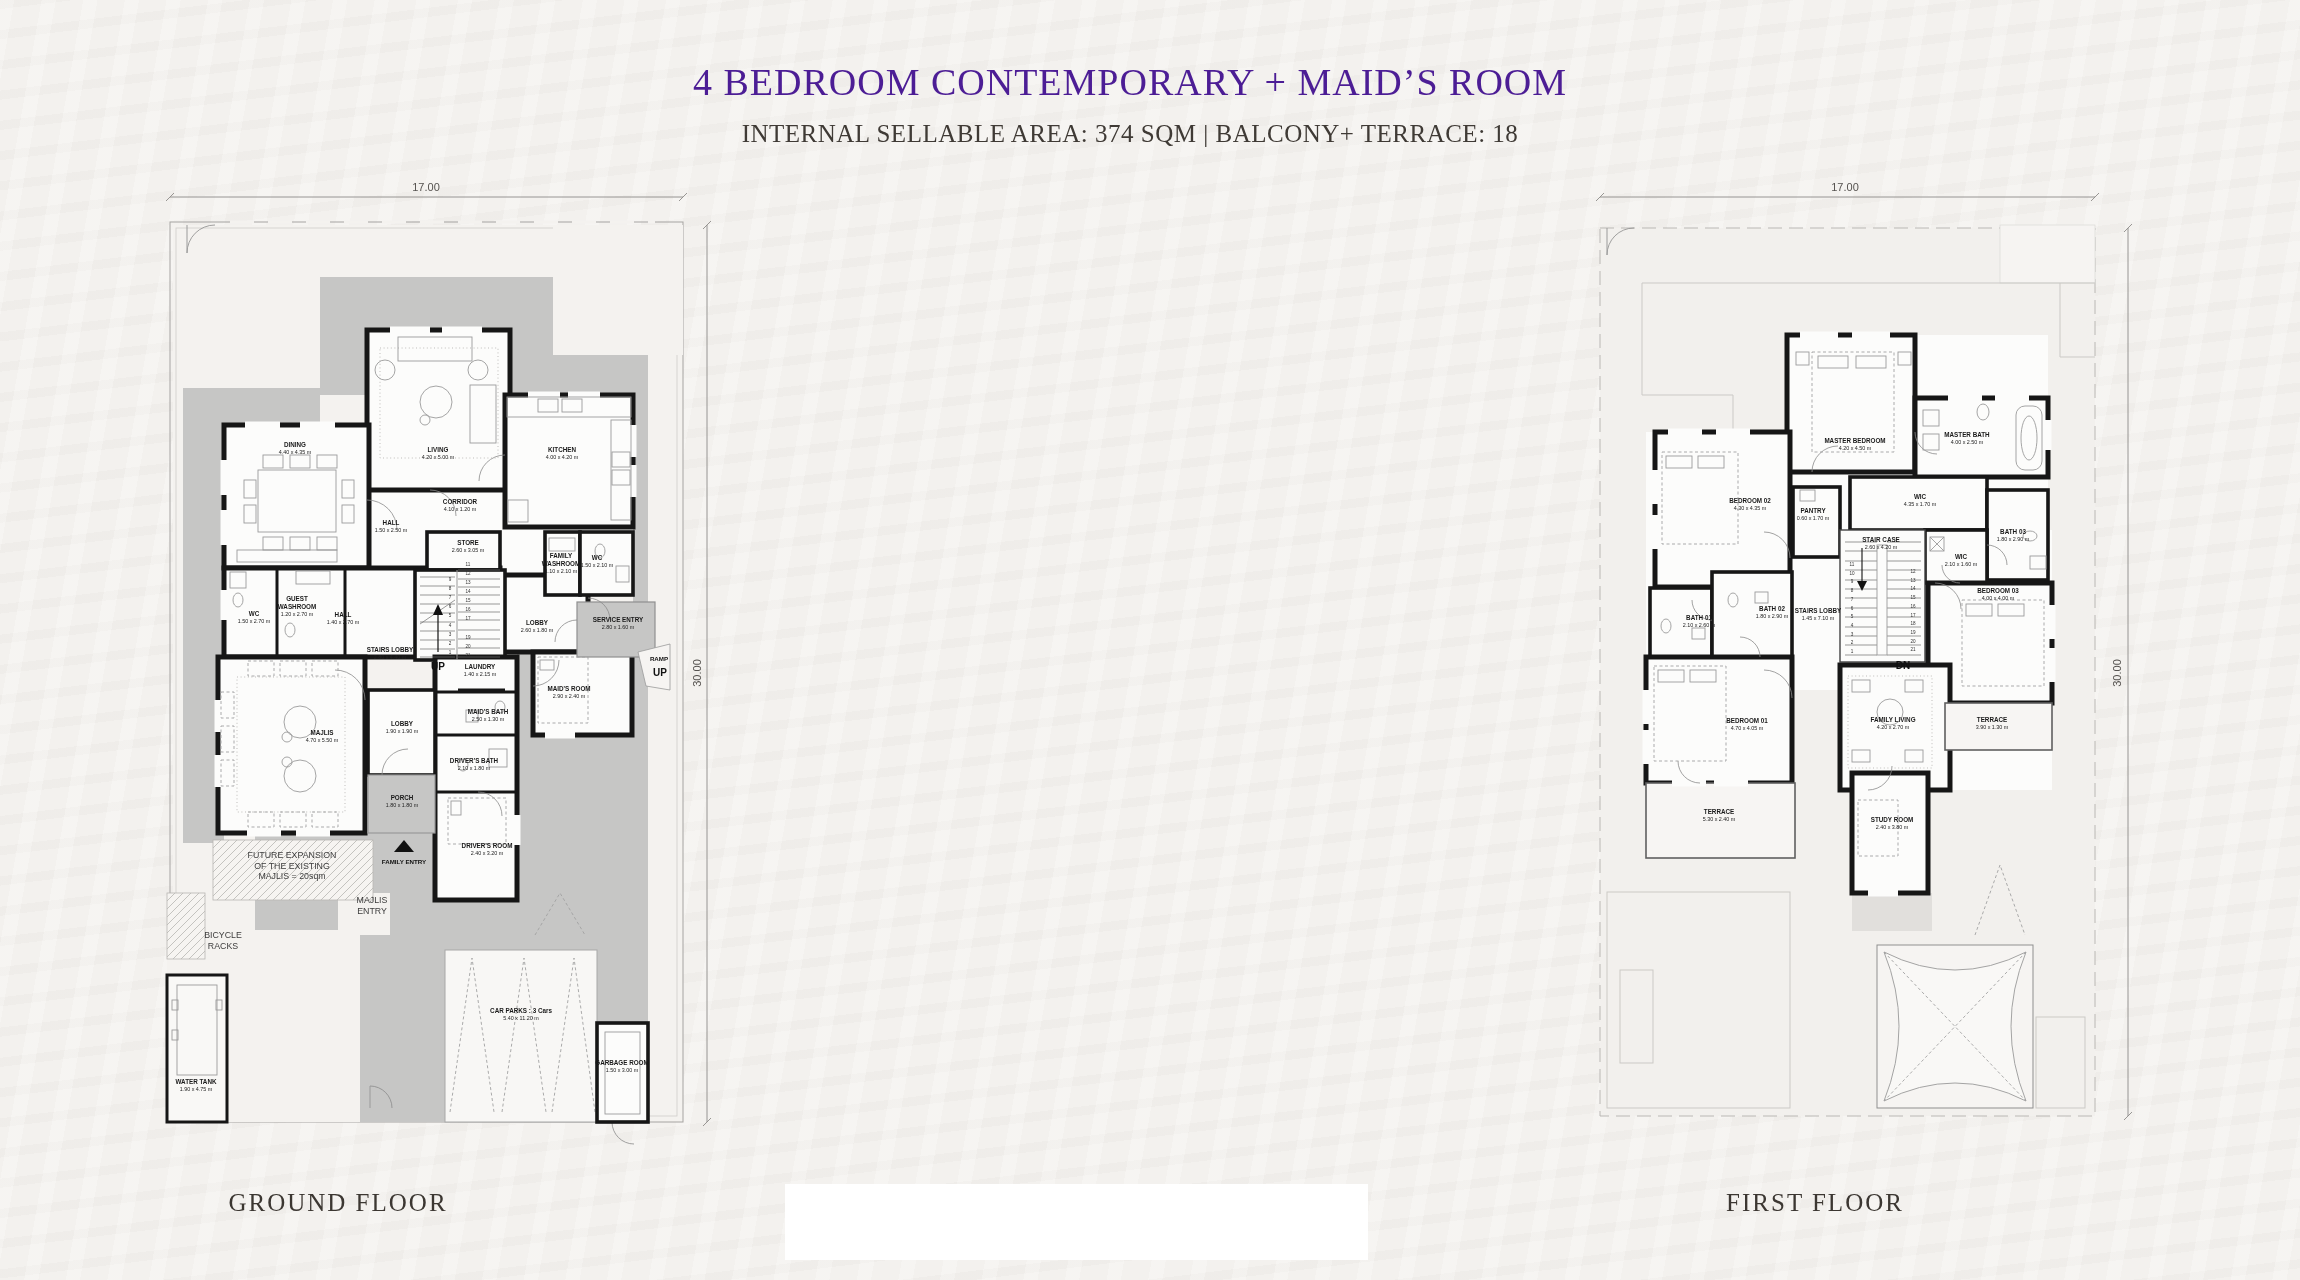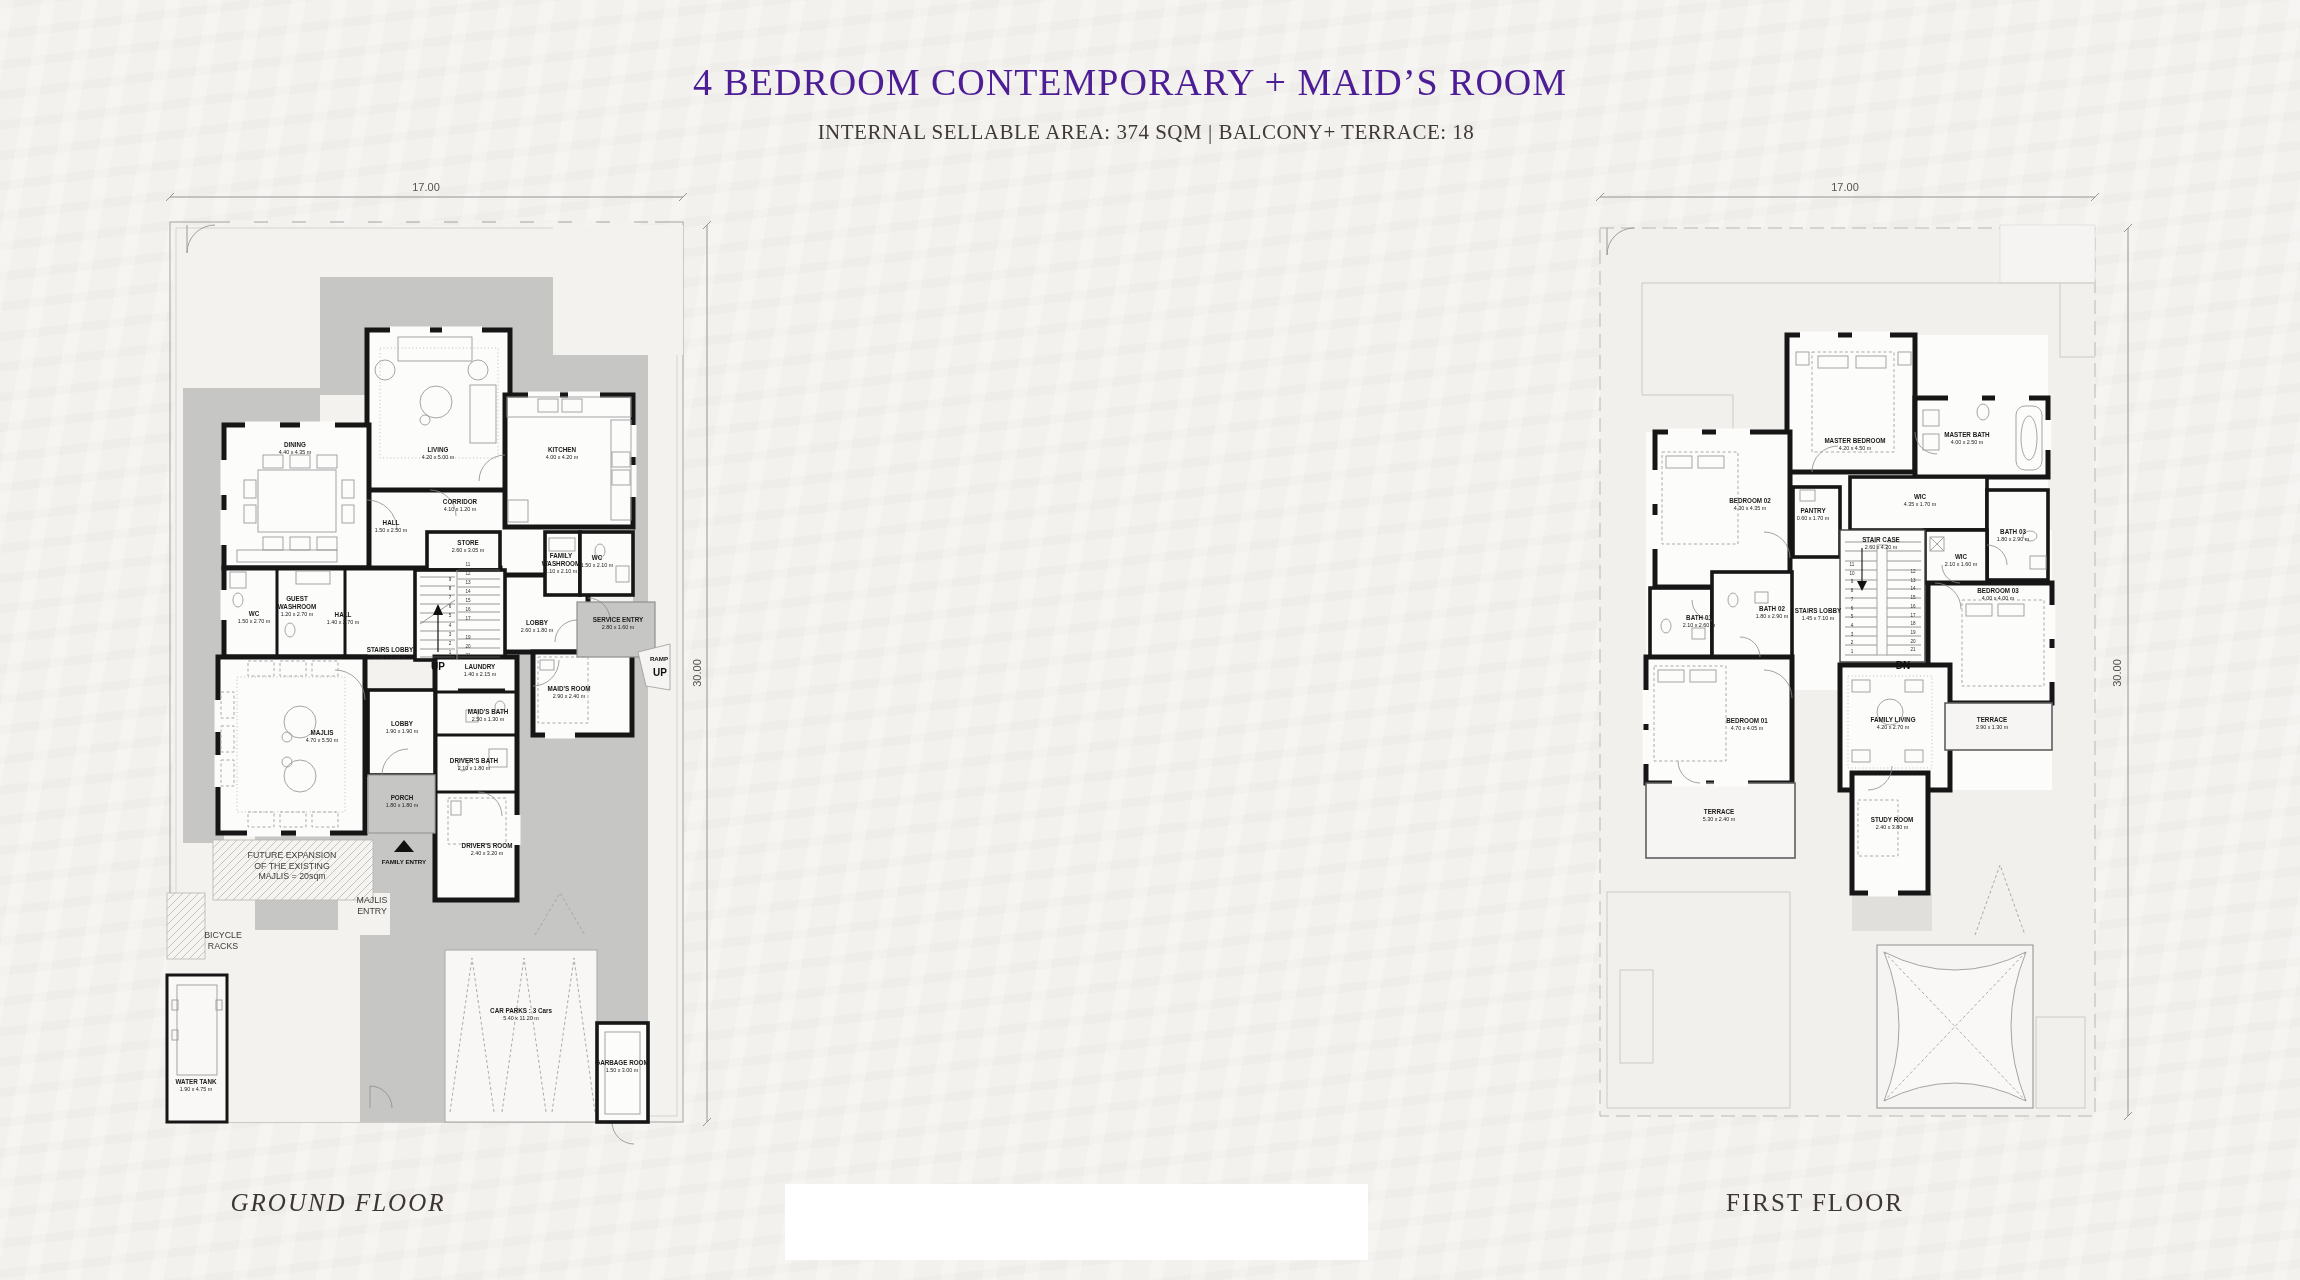--- a/index.html
+++ b/index.html
@@ -14,30 +14,29 @@
       repeating-linear-gradient(100deg, rgba(255,255,255,.25) 0 14px, rgba(0,0,0,0) 14px 41px),
       repeating-linear-gradient(173deg, rgba(120,110,100,.03) 0 9px, rgba(0,0,0,0) 9px 30px);
   }
   .page-title{
     position:absolute;left:0;top:60px;width:2260px;text-align:center;
     font-family:"Liberation Serif",serif;font-size:38px;letter-spacing:1px;
     color:#4c1d95;font-weight:500;
   }
   .page-subtitle{
     position:absolute;left:0;top:120px;width:2260px;text-align:center;
-    font-family:"Liberation Serif",serif;font-size:21px;letter-spacing:.5px;
+    font-family:"Liberation Serif",serif;font-size:25px;letter-spacing:.5px;
     color:#3f3a35;
-    margin-left:16px;
   }
   .floor-caption{
     position:absolute;transform:translate(-50%,-50%);
     font-family:"Liberation Serif",serif;font-size:25px;letter-spacing:2px;color:#3c3732;
     white-space:nowrap;
   }
-  #caption-ground{left:338px;top:1203px;font-style:italic;}
+  #caption-ground{left:338px;top:1203px;}
   #caption-first{left:1815px;top:1203px;}
   .plan-svg{position:absolute;}
   #svg-ground{left:150px;top:160px;}
   #svg-first{left:1580px;top:160px;}
   .logo-box{
     position:absolute;left:785px;top:1184px;width:583px;height:76px;background:#ffffff;
   }
   
   svg{font-family:"Liberation Sans",sans-serif;}
   .bnd{fill:none;stroke:#a6a4a1;stroke-width:1;}

